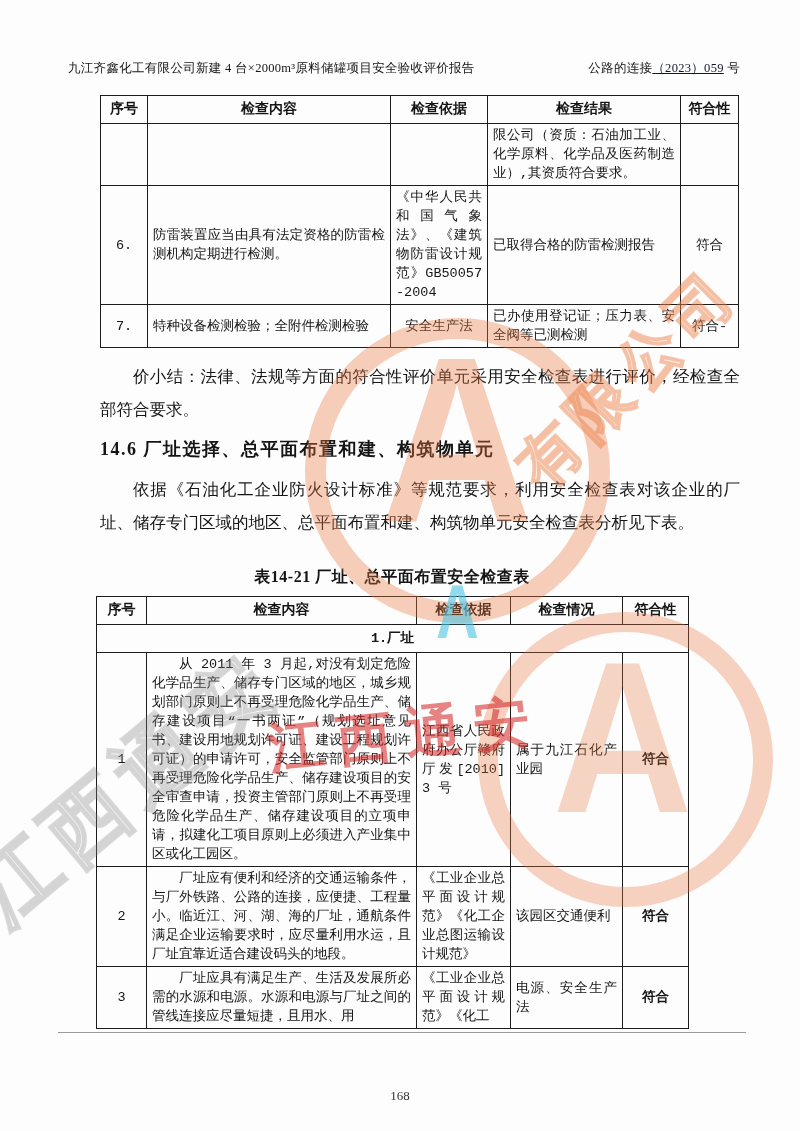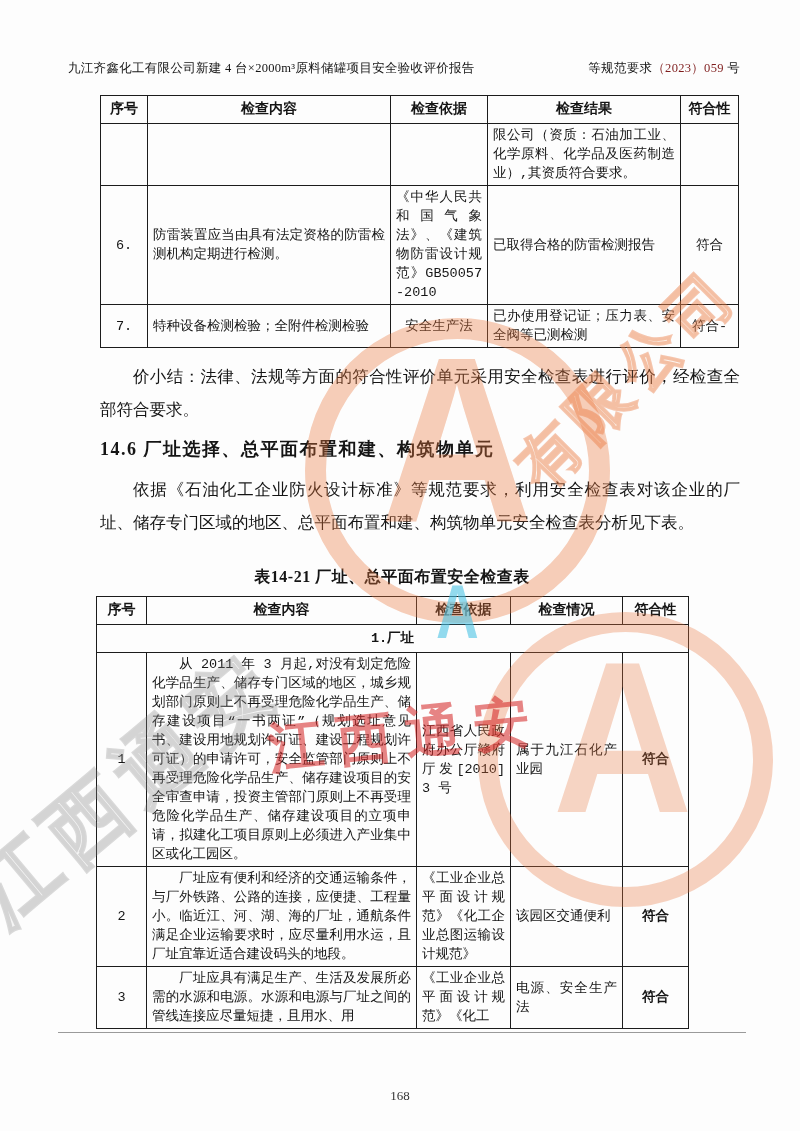--- a/index.html
+++ b/index.html
@@ -8,21 +8,21 @@
     position:relative; width:800px; height:1131px; margin:0 auto;
     background:#fdfdfd; overflow:hidden;
     font-family:"Liberation Serif","DejaVu Serif",serif; color:#151515;
   }
 
   
   .doc-header {
     display:flex; justify-content:space-between; align-items:baseline;
     margin:60px 60px 0 68px; font-size:12.5px; letter-spacing:0.3px;
   }
-  .doc-header .red { color:#7f1d1d; }
+  .doc-header .red { color:#0f172a;text-decoration:underline; }
 
   
   table { border-collapse:collapse; table-layout:fixed;font-family:Liberation Mono, monospace; }
   td,th {
     border:1.6px solid #1c1c1c; font-size:13.5px; line-height:19px;
     padding:2px 5px; vertical-align:middle; word-break:break-all;
   }
   th { font-weight:bold; font-size:14px; text-align:center; padding:4px 2px; }
   .t1 { margin:18px 0 0 100px; width:638px; }
   .t2 { width:592px; }
@@ -85,21 +85,21 @@
     transform:rotate(-40deg); transform-origin:left center; }
 </style>
 </head>
 <body>
 
 <div class="page">
 
   <div class="doc-header">
     <span>九江齐鑫化工有限公司新建 4 台×2000m³原料储罐项目安全验收评价报告</span>
     <span>
-      <span>等规范要求</span><span class="red">（2023）059</span>
+      <span>公路的连接</span><span class="red">（2023）059</span>
       <span>号</span>
     </span>
   </div>
 
   <table class="t1">
     <colgroup>
       <col style="width:47px">
         <col style="width:243px">
         <col style="width:97px">
         <col style="width:193px">
@@ -116,21 +116,21 @@
     <tr style="height:58px">
       <td class="c-no"></td>
       <td class="c-content"></td>
       <td class="c-basis-c"></td>
       <td class="c-result">限公司（资质：石油加工业、化学原料、化学品及医药制造业）,其资质符合要求。</td>
       <td class="c-conform"></td>
     </tr>
     <tr>
       <td class="c-no">6.</td>
       <td class="c-content">防雷装置应当由具有法定资格的防雷检测机构定期进行检测。</td>
-      <td class="c-basis">《中华人民共和国气象法》、《建筑物防雷设计规范》GB50057-2010</td>
+      <td class="c-basis">《中华人民共和国气象法》、《建筑物防雷设计规范》GB50057-2004</td>
       <td class="c-result">已取得合格的防雷检测报告</td>
       <td class="c-conform">符合</td>
     </tr>
     <tr>
       <td class="c-no">7.</td>
       <td class="c-content">特种设备检测检验；全附件检测检验</td>
       <td class="c-basis-c">安全生产法</td>
       <td class="c-result">已办使用登记证；压力表、安全阀等已测检测</td>
       <td class="c-conform">符合-</td>
     </tr>

